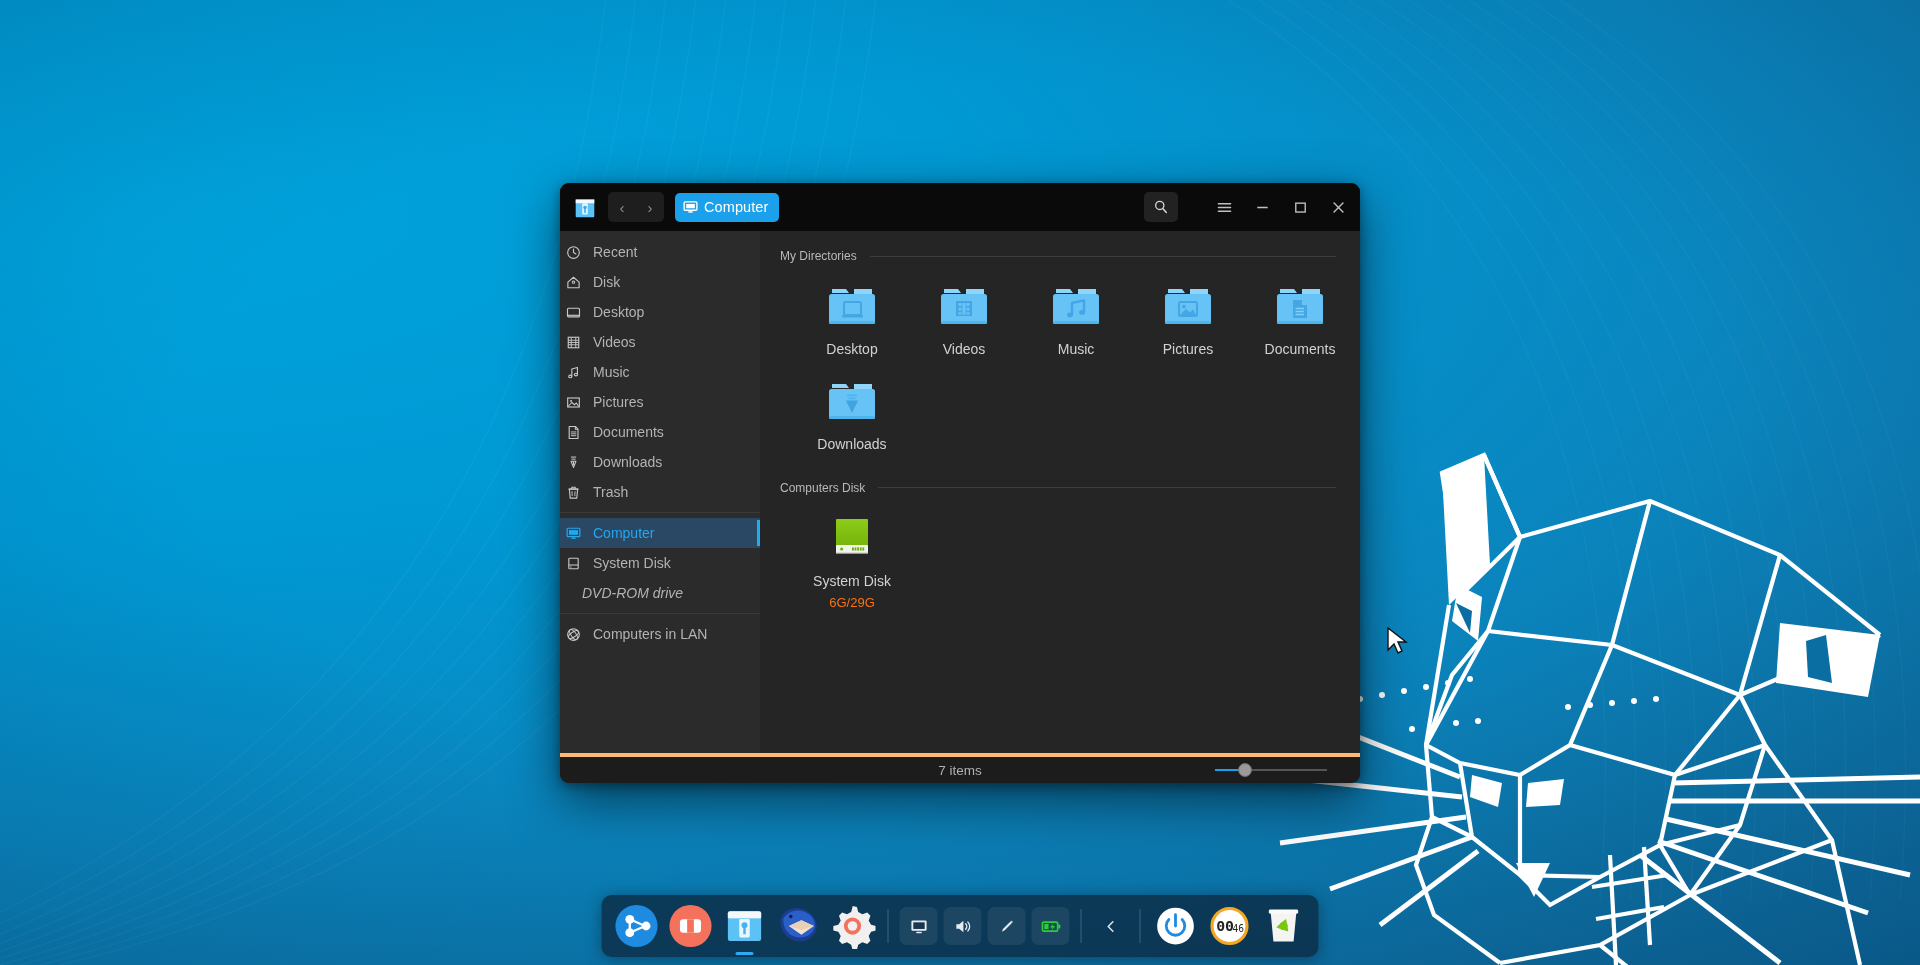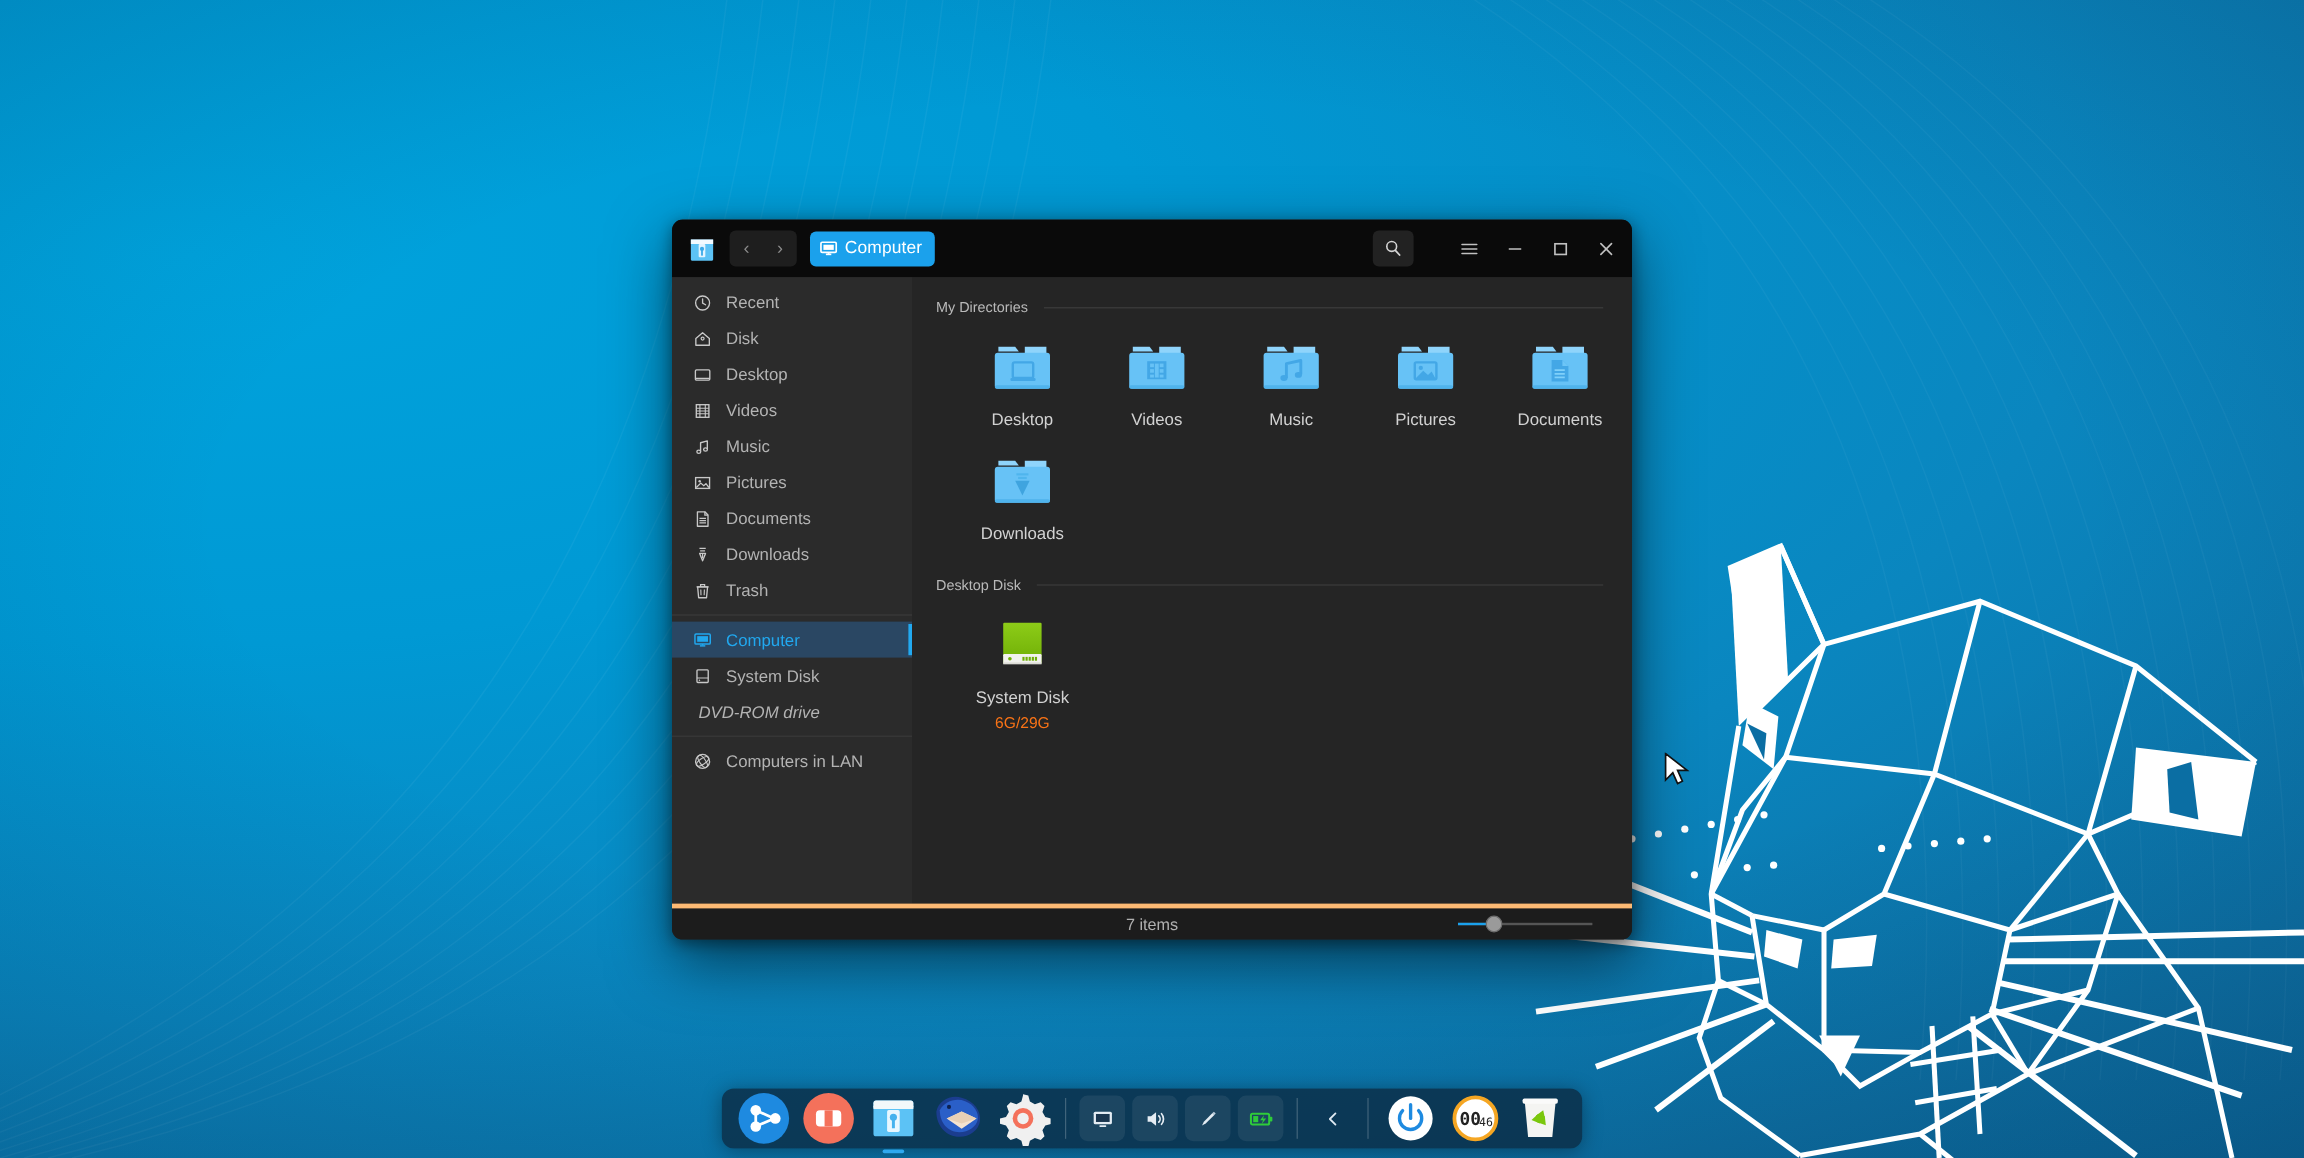--- a/index.html
+++ b/index.html
@@ -71,21 +71,21 @@
   
   #fm-body{ flex:1 1 auto; display:flex; min-height:0; }
 
   
   #sidebar{
     flex:0 0 200px; background:#2b2b2b;
     padding-top:6px; overflow:hidden; position:relative;
   }
   .side-item{
     height:30px; display:flex; align-items:center; gap:11px;
-    padding-left:17px; color:#b3b3b3; font-size:14px;
+    padding-left:5px; color:#b3b3b3; font-size:14px;
     position:relative; cursor:default;
   }
   .side-item .si-icon{ width:17px; height:17px; display:flex; align-items:center; justify-content:center; flex:0 0 17px; }
   .side-item.selected{ background:#2a4763; color:#21a8ef; }
   .side-item.selected::after{
     content:""; position:absolute; right:0; top:2px; bottom:2px; width:3px; background:#22a9f0;
   }
   .side-item.noicon{ padding-left:22px;font-style:italic; }
   .side-sep{ height:1px; background:#3a3a3a; margin:5px 0; }
 
@@ -125,21 +125,21 @@
   #zoomslider .track{ position:absolute; left:0; right:0; height:2px; background:#555; }
   #zoomslider .fill{ position:absolute; left:0; width:30px; height:2px; background:#1ba1ec; }
   #zoomslider .knob{
     position:absolute; left:23px; width:14px; height:14px; border-radius:50%;
     background:#9a9a9a; border:1px solid #6d6d6d;
   }
 
   
   #dock{
     position:absolute; left:50%; transform:translateX(-50%);
-    bottom:8px; height:50px;
+    bottom:8px; height:62px;
     background:rgba(11,42,66,.80);
     border-radius:10px;
     display:flex; align-items:center; gap:6px;
     padding:0 11px;
     box-shadow:0 2px 16px rgba(0,0,0,.35);
     z-index:50;
   }
   .dock-app{
     width:48px; height:48px; border-radius:9px;
     display:flex; align-items:center; justify-content:center;
@@ -617,21 +617,21 @@
                 <rect x="24.4" y="19.4" width="7.2" height="1.8"></rect>
               </g>
               <path d="M22 22.6 h12 L28 35 Z" fill="#3fa4df"></path>
             </svg>
           </span>
           <span class="tname">Downloads</span>
         </div>
       </div>
 
       <div class="sec-head" style="padding-top:22px;">
-        <span class="sh-label">Desktop Disk</span>
+        <span class="sh-label">Computers Disk</span>
         <span class="sh-rule"></span>
       </div>
 
       <div class="grid">
         <div class="tile">
           <span class="ticon">
             <svg viewBox="0 0 56 48" width="56" height="48">
               <defs>
                 <linearGradient id="dgrad" x1="0" y1="0" x2="0" y2="1">
                   <stop offset="0%" stop-color="#8dcc18"></stop>

